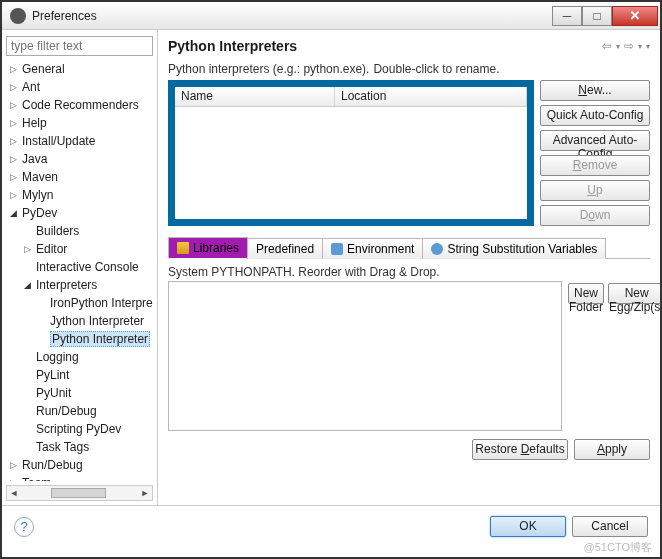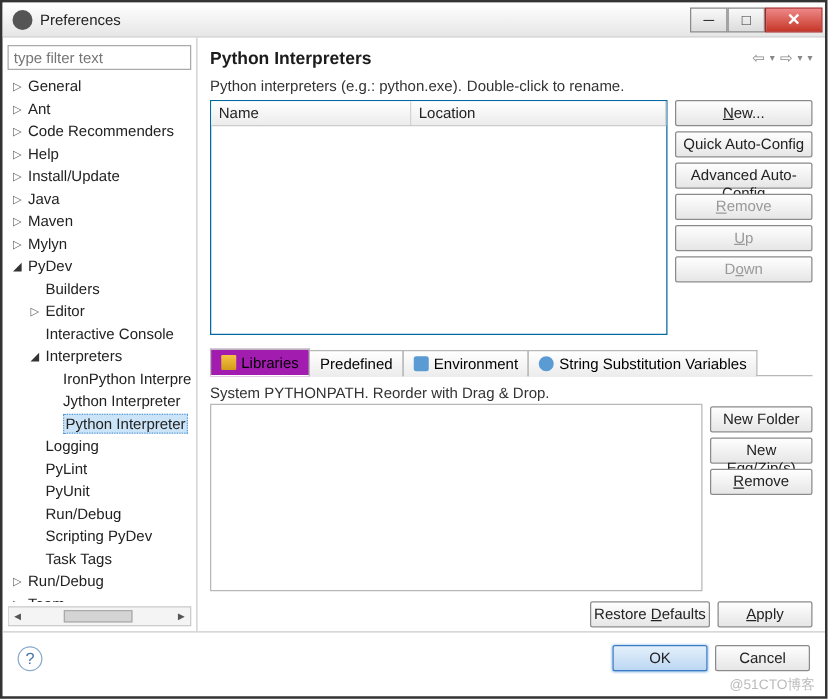--- a/index.html
+++ b/index.html
@@ -32,21 +32,21 @@
 .main { flex: 1; padding: 8px 10px 4px 10px; display: flex; flex-direction: column; }
 .header { display: flex; align-items: center; justify-content: space-between; }
 .header h2 { font-size: 14px; font-weight: bold; color: #1b1b1b; }
 .navarrows { display: flex; gap: 4px; color: #888; font-size: 11px; align-items: center; }
 .navarrows .tri { font-size: 8px; }
 
 .desc { color: #333; margin: 8px 0 4px 0; }
 .desc .hint { margin-left: 4px; }
 
 .tbl-wrap { display: flex; gap: 6px; }
-.tbl { flex: 1; border: 1px solid #0369a1; height: 188px; background: #fff; }
+.tbl { flex: 1; border: 7px solid #0369a1; height: 146px; background: #fff; }
 .tbl-head { display: flex; background: linear-gradient(#fff,#ececec); border-bottom: 1px solid #ccc; height: 20px; }
 .tbl-head .col { padding: 2px 6px; border-right: 1px solid #d4d4d4; color: #222; }
 .col.name { width: 160px; }
 .col.loc { flex: 1; }
 
 .sidebtns { width: 110px; display: flex; flex-direction: column; gap: 4px; }
 .btn { height: 21px; border: 1px solid #8a8a8a; background: linear-gradient(#fefefe,#e6e6e6); text-align: center; padding: 2px 0; color: #222; cursor: pointer; border-radius: 2px; }
 .btn.disabled { color: #999; }
 .btn u { text-decoration: underline; }
 
@@ -54,21 +54,21 @@
 .tab { padding: 3px 8px; border: 1px solid #b8b8b8; border-bottom: none; background: linear-gradient(#fff,#ececec); margin-right: -1px; display: flex; align-items: center; gap: 4px; cursor: pointer; position: relative; top: 1px; }
 .tab.active { background: #a21caf; border-bottom: 1px solid #fff; font-weight: normal; }
 .tab .ico { width: 12px; height: 12px; }
 .ico.lib { background: linear-gradient(#f4c542,#d49a1a); border-radius: 1px; }
 .ico.env { background: #5a9bd4; border-radius: 2px; }
 .ico.sub { background: #5a9bd4; border-radius: 50%; }
 
 .syspath { color: #333; margin: 6px 0 2px 0; }
 .libbox-wrap { display: flex; gap: 6px; }
 .libbox { flex: 1; height: 150px; border: 1px solid #b8b8b8; background: #fff; }
-.sidebtns2 { width: 82px; display: flex; flex-direction: column; gap: 4px; margin-top: 2px; }
+.sidebtns2 { width: 82px; display: flex; flex-direction: row; gap: 4px; margin-top: 2px; }
 
 .btm { display: flex; justify-content: flex-end; gap: 6px; margin-top: 8px; padding-right: 0; }
 
 .footer { height: 42px; border-top: 1px solid #ccc; display: flex; align-items: center; justify-content: space-between; padding: 0 12px; }
 .help { width: 20px; height: 20px; border: 1px solid #88aacc; border-radius: 50%; color: #4477aa; text-align: center; line-height: 18px; font-size: 13px; }
 .fbtns { display: flex; gap: 6px; }
 .btn.primary { border: 1px solid #3b7ac4; background: linear-gradient(#e4f0fb,#bcd7f2); width: 76px; box-shadow: 0 0 2px #6aa6e0; }
 .btn.std { width: 76px; }
 
 .watermark { position: absolute; right: 8px; bottom: 2px; color: #bbb; font-size: 11px; }

